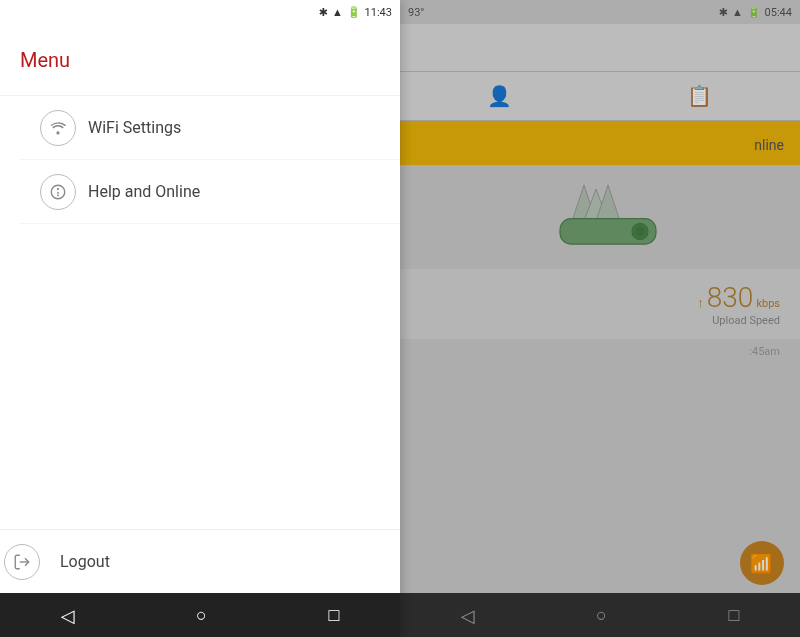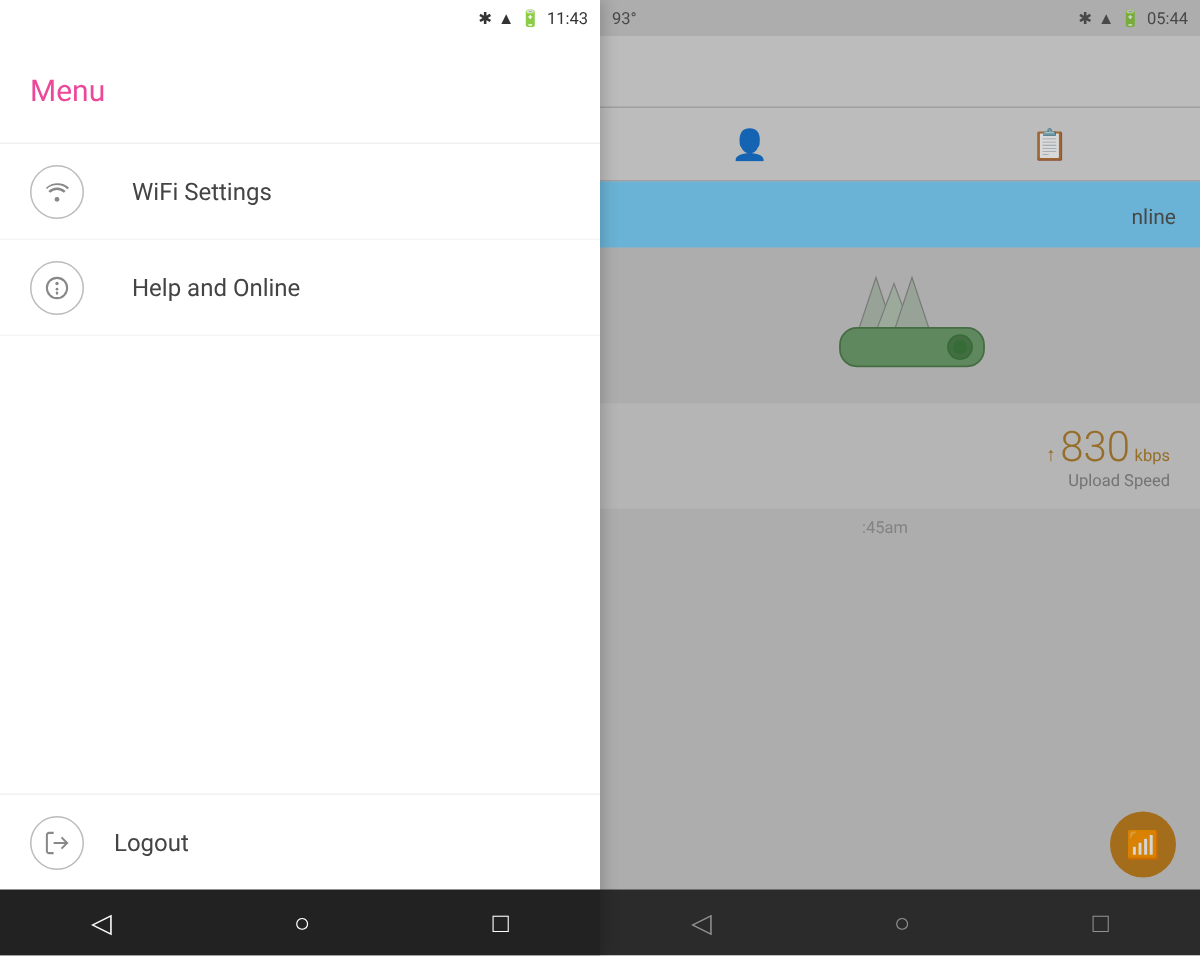--- a/index.html
+++ b/index.html
@@ -229,52 +229,53 @@
       height: 72px;
       background: #fff;
       display: flex;
       align-items: center;
       padding: 0 20px;
       border-bottom: 1px solid #f0f0f0;
     }
     .menu-title {
       font-size: 20px;
       font-weight: 400;
-      color: #ec4899;
+      color: #b91c1c;
     }
     .menu-items { flex: 1; }
     .menu-item {
       height: 64px;
       display: flex;
       align-items: center;
       padding: 0 20px;
-      gap: 32px;
+      gap: 12px;
       cursor: pointer;
       border-bottom: 1px solid #f5f5f5;
+      margin-left: 20px;
     }
     .menu-item-icon {
       width: 36px; height: 36px;
       border-radius: 50%;
       border: 1.5px solid #bbb;
       display: flex;
       align-items: center;
       justify-content: center;
       font-size: 16px;
       color: #888;
       flex-shrink: 0;
     }
     .menu-item-label {
       font-size: 16px;
       color: #444;
     }
     .menu-logout {
       height: 64px;
       display: flex;
       align-items: center;
-      padding: 0 20px;
+      padding: 0 4px;
       gap: 20px;
       cursor: pointer;
       border-top: 1px solid #f0f0f0;
     }
     .menu-logout-label { font-size: 16px; color: #444; }
     .menu-logout-icon {
       width: 36px; height: 36px;
       border-radius: 50%;
       border: 1.5px solid #bbb;
       display: flex;
@@ -324,21 +325,21 @@
     }
     .right-tab-icon { font-size: 20px; color: #999; }
     .right-main {
       flex: 1;
       background: #ccc;
       display: flex;
       flex-direction: column;
       align-items: center;
     }
     .right-status-section {
-      background: #7dd3fc;
+      background: #eab308;
       width: 100%;
       display: flex;
       flex-direction: column;
       align-items: flex-end;
       padding: 16px 16px 12px;
     }
     .right-online {
       font-size: 14px;
       color: #555;
     }
@@ -351,21 +352,21 @@
       width: 100%;
       display: flex;
       justify-content: flex-end;
       padding: 12px 20px;
     }
     .right-speed-item { text-align: right; }
     .right-speed-value { font-size: 28px; font-weight: 300; color: #b08030; }
     .right-last-checked {
       font-size: 11px; color: #999;
       padding: 6px 20px 6px 0;
-      width: 100%; text-align: center;
+      width: 100%; text-align: right;
     }
     .right-fab {
       position: absolute;
       bottom: 52px;
       right: 16px;
       width: 44px; height: 44px;
       border-radius: 50%;
       background: #c08020;
       display: flex; align-items: center; justify-content: center;
       color: #fff; font-size: 18px;

